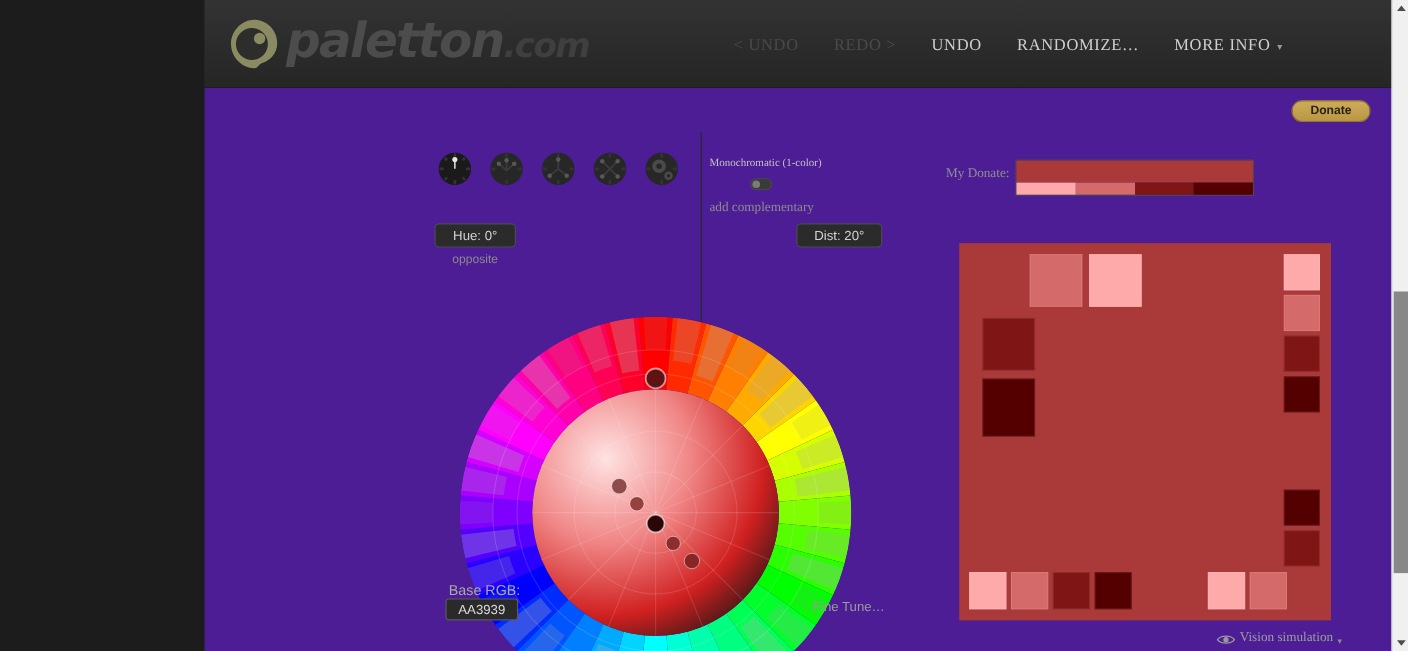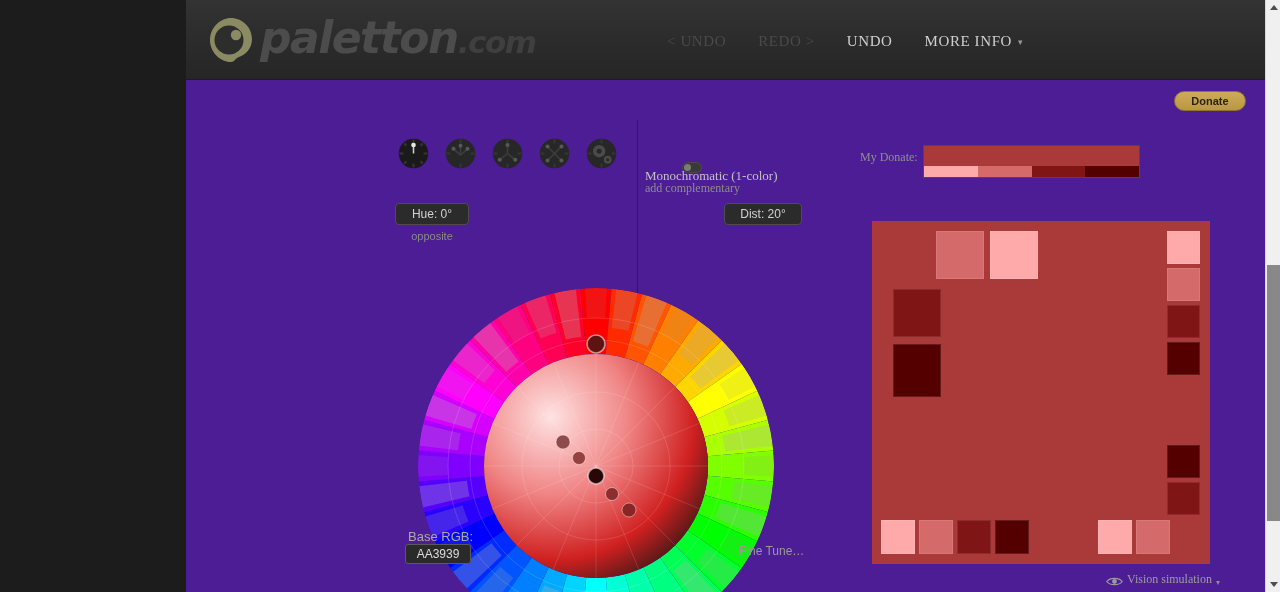--- a/index.html
+++ b/index.html
@@ -139,24 +139,23 @@
     display: flex;
     gap: 16px;
   }
   .scheme-icon { width: 31px; height: 31px; cursor: pointer; }
 
   .scheme-label {
     position: absolute;
     left: 459px;
     top: 63px;
     font-family: "Liberation Serif", serif;
-    font-size: 13px;
+    font-size: 10px;
     color: #c2c2c2;
     white-space: nowrap;
-    margin-top: 25px;
   }
 
   .complementary-row {
     position: absolute;
     left: 459px;
     top: 82px;
     display: flex;
     align-items: center;
     gap: 8px;
     flex-direction: column;
@@ -354,20 +353,21 @@
           <circle cx="23" cy="25" r="14.5" fill="#2d2d2b"></circle>
           <circle cx="30" cy="20" r="5.2" fill="#8a8a63"></circle>
         </svg>
         <div class="logo-text"><span>paletton</span><span class="dotcom">.com</span></div>
       </div>
 
       <div class="topnav">
         <div class="nav-item disabled">&lt; UNDO</div>
         <div class="nav-item disabled">REDO &gt;</div>
         <div class="nav-item">UNDO</div>
+        <div class="nav-item">RANDOMIZE…</div>
         <div class="nav-item">MORE INFO</div>
         <div class="nav-caret">▾</div>
       </div>
     </div>
 
     <div class="body-region">
 
       <div class="donate-btn">Donate</div>
       <div class="panel-divider"></div>
 

